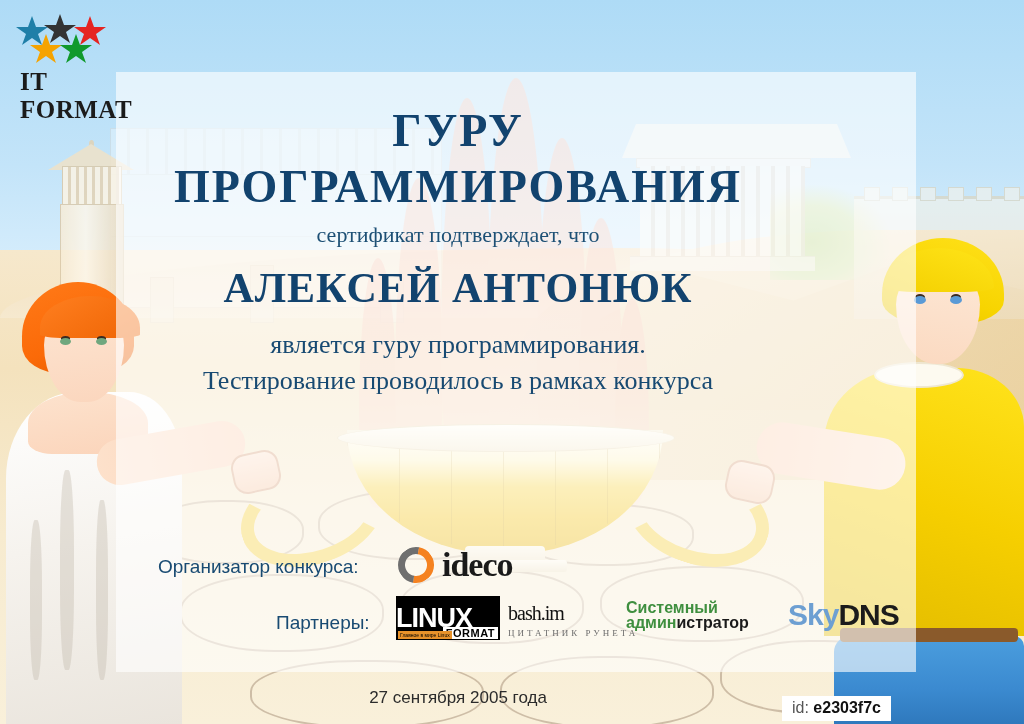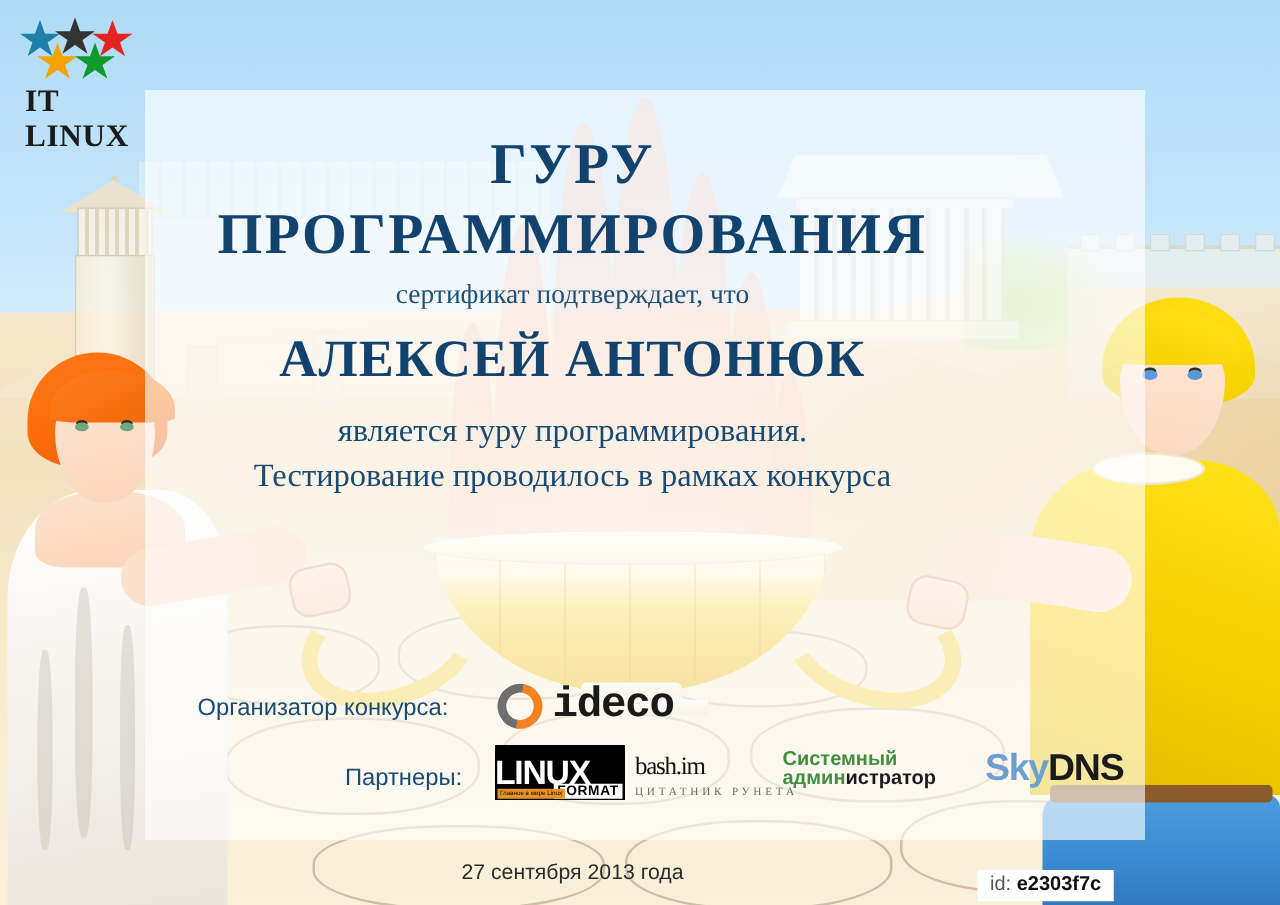--- a/index.html
+++ b/index.html
@@ -154,21 +154,21 @@
   .t-date{top:688px;font-size:17px;color:#2b2b2b;font-family:"Liberation Sans",sans-serif;}
 
   
   .org-label{position:absolute;left:158px;top:556px;font-size:19px;color:#184a72;}
   .part-label{position:absolute;left:276px;top:612px;font-size:19px;color:#184a72;}
 
   .ideco{position:absolute;left:398px;top:545px;height:40px;display:flex;align-items:center;gap:8px;}
   .ideco-mark{position:relative;width:36px;height:36px;}
   .ideco-ring{position:absolute;inset:0;border-radius:50%;
      border:7px solid #6f6f6f;border-right-color:#f58220;border-bottom-color:#f58220;transform:rotate(-35deg);}
-  .ideco-word{font-family:Liberation Mono, monospace;font-weight:bold;font-size:34px;color:#1a1a1a;letter-spacing:-1px;}
+  .ideco-word{font-family:Liberation Serif, serif;font-weight:bold;font-size:34px;color:#1a1a1a;letter-spacing:-1px;}
 
   .lf{position:absolute;left:396px;top:596px;width:104px;height:44px;background:#000;
      display:flex;flex-direction:column;align-items:flex-start;justify-content:center;}
   .lf-word{font-family:"Liberation Sans",sans-serif;font-weight:bold;font-size:27px;color:#fff;
      letter-spacing:-1px;line-height:26px;}
   .lf-sub{position:absolute;right:2px;bottom:1px;background:#fff;color:#000;font-weight:bold;
      font-size:11px;padding:0 3px;letter-spacing:.5px;}
   .lf-tag{position:absolute;left:2px;bottom:1px;background:#e8922a;color:#000;font-size:5px;
      padding:1px 2px;white-space:nowrap;}
 
@@ -299,30 +299,30 @@
   <div class="panel"></div>
 
   <div class="logo">
     <svg width="102" height="58" viewBox="0 0 102 58">
       <polygon points="18,4 22,15 34,15 24,22 28,33 18,26 8,33 12,22 2,15 14,15" fill="#1f7fa8"></polygon>
       <polygon points="46,2 50,13 62,13 52,20 56,31 46,24 36,31 40,20 30,13 42,13" fill="#333333"></polygon>
       <polygon points="76,4 80,15 92,15 82,22 86,33 76,26 66,33 70,22 60,15 72,15" fill="#e52421"></polygon>
       <polygon points="32,22 36,33 48,33 38,40 42,51 32,44 22,51 26,40 16,33 28,33" fill="#f5a300"></polygon>
       <polygon points="62,22 66,33 78,33 68,40 72,51 62,44 52,51 56,40 46,33 58,33" fill="#109a2c"></polygon>
     </svg>
-    <div class="logo-text">IT LINUX</div>
+    <div class="logo-text">IT FORMAT</div>
   </div>
 
   <div class="ctext t-title1">ГУРУ</div>
   <div class="ctext t-title2">ПРОГРАММИРОВАНИЯ</div>
   <div class="ctext t-sub">сертификат подтверждает, что</div>
   <div class="ctext t-name">АЛЕКСЕЙ АНТОНЮК</div>
   <div class="ctext t-l1">является гуру программирования.</div>
   <div class="ctext t-l2">Тестирование проводилось в рамках конкурса</div>
-  <div class="ctext t-date">27 сентября 2013 года</div>
+  <div class="ctext t-date">27 сентября 2005 года</div>
 
   <div class="org-label">Организатор конкурса:</div>
 
   <div class="ideco">
     <span class="ideco-mark">
       <span class="ideco-ring"></span>
     </span>
     <span class="ideco-word">ideco</span>
   </div>
 

